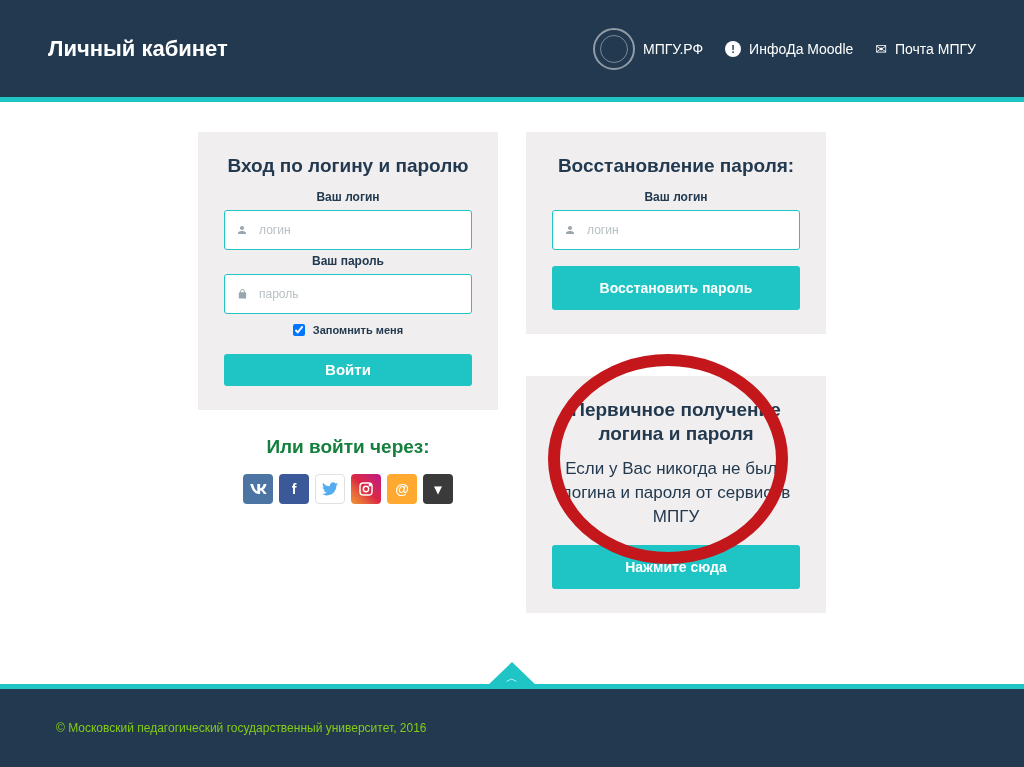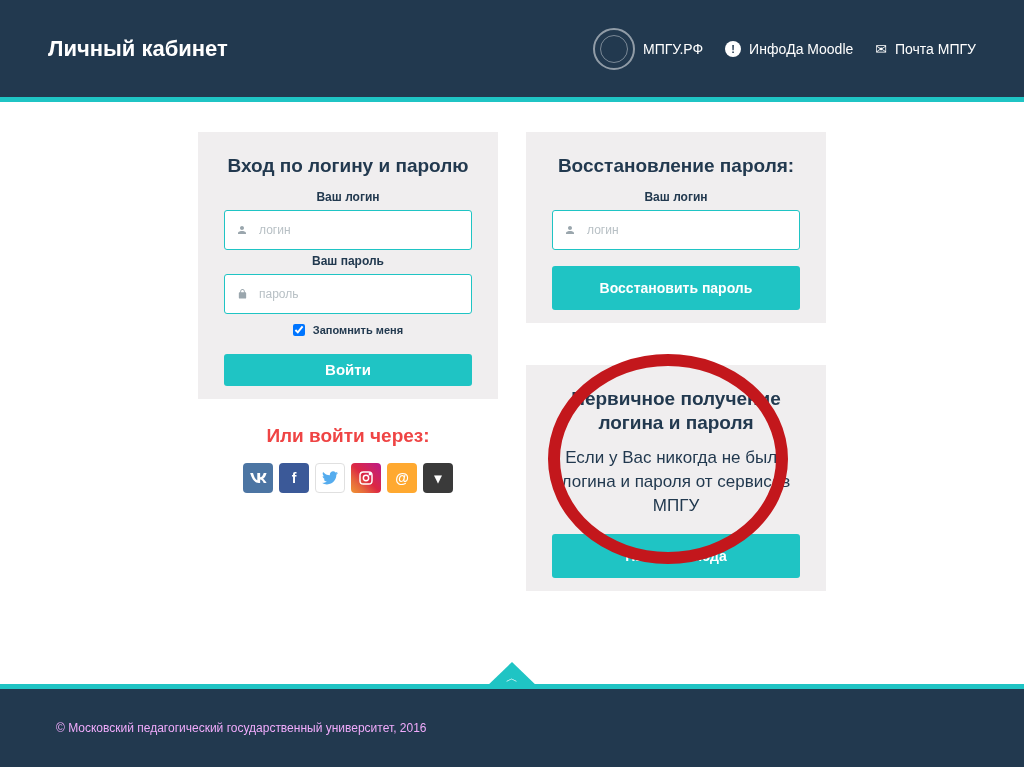--- a/index.html
+++ b/index.html
@@ -76,21 +76,21 @@
   gap: 28px;
   padding: 30px 0 0 0;
   justify-content: center;
 }
 .left-col, .right-col {
   display: flex;
   flex-direction: column;
 }
 .card {
   background: #f0eeef;
-  padding: 22px 26px 13px 26px;
+  padding: 22px 26px 24px 26px;
   width: 300px;
   text-align: center;
 }
 .card-title {
   color: #22394f;
   font-size: 19px;
   font-weight: 700;
   margin-bottom: 12px;
   line-height: 1.25;
 }
@@ -146,21 +146,21 @@
   border: none;
   border-radius: 3px;
   height: 32px;
   font-size: 15px;
   font-weight: 600;
   margin-top: 18px;
   cursor: pointer;
 }
 .btn-small { height: 44px; font-size: 14px; margin-top: 16px; }
 .social-title {
-  color: #ef4444;
+  color: #15803d;
   font-size: 19px;
   font-weight: 700;
   text-align: center;
   margin-top: 26px;
   margin-bottom: 16px;
 }
 .social-row {
   display: flex;
   gap: 6px;
   justify-content: center;
@@ -226,21 +226,21 @@
   color: #fff;
   font-size: 12px;
   padding-bottom: 2px;
 }
 .footer {
   background: #22394f;
   height: 78px;
   display: flex;
   align-items: center;
   padding: 14px 56px;
-  color: #f0abfc;
+  color: #84cc16;
   font-size: 12px;
 }
 </style>
 </head>
 <body>
 
 <div class="header">
   <div class="header-title">Личный кабинет</div>
   <div class="header-nav">
     <div class="nav-item">

